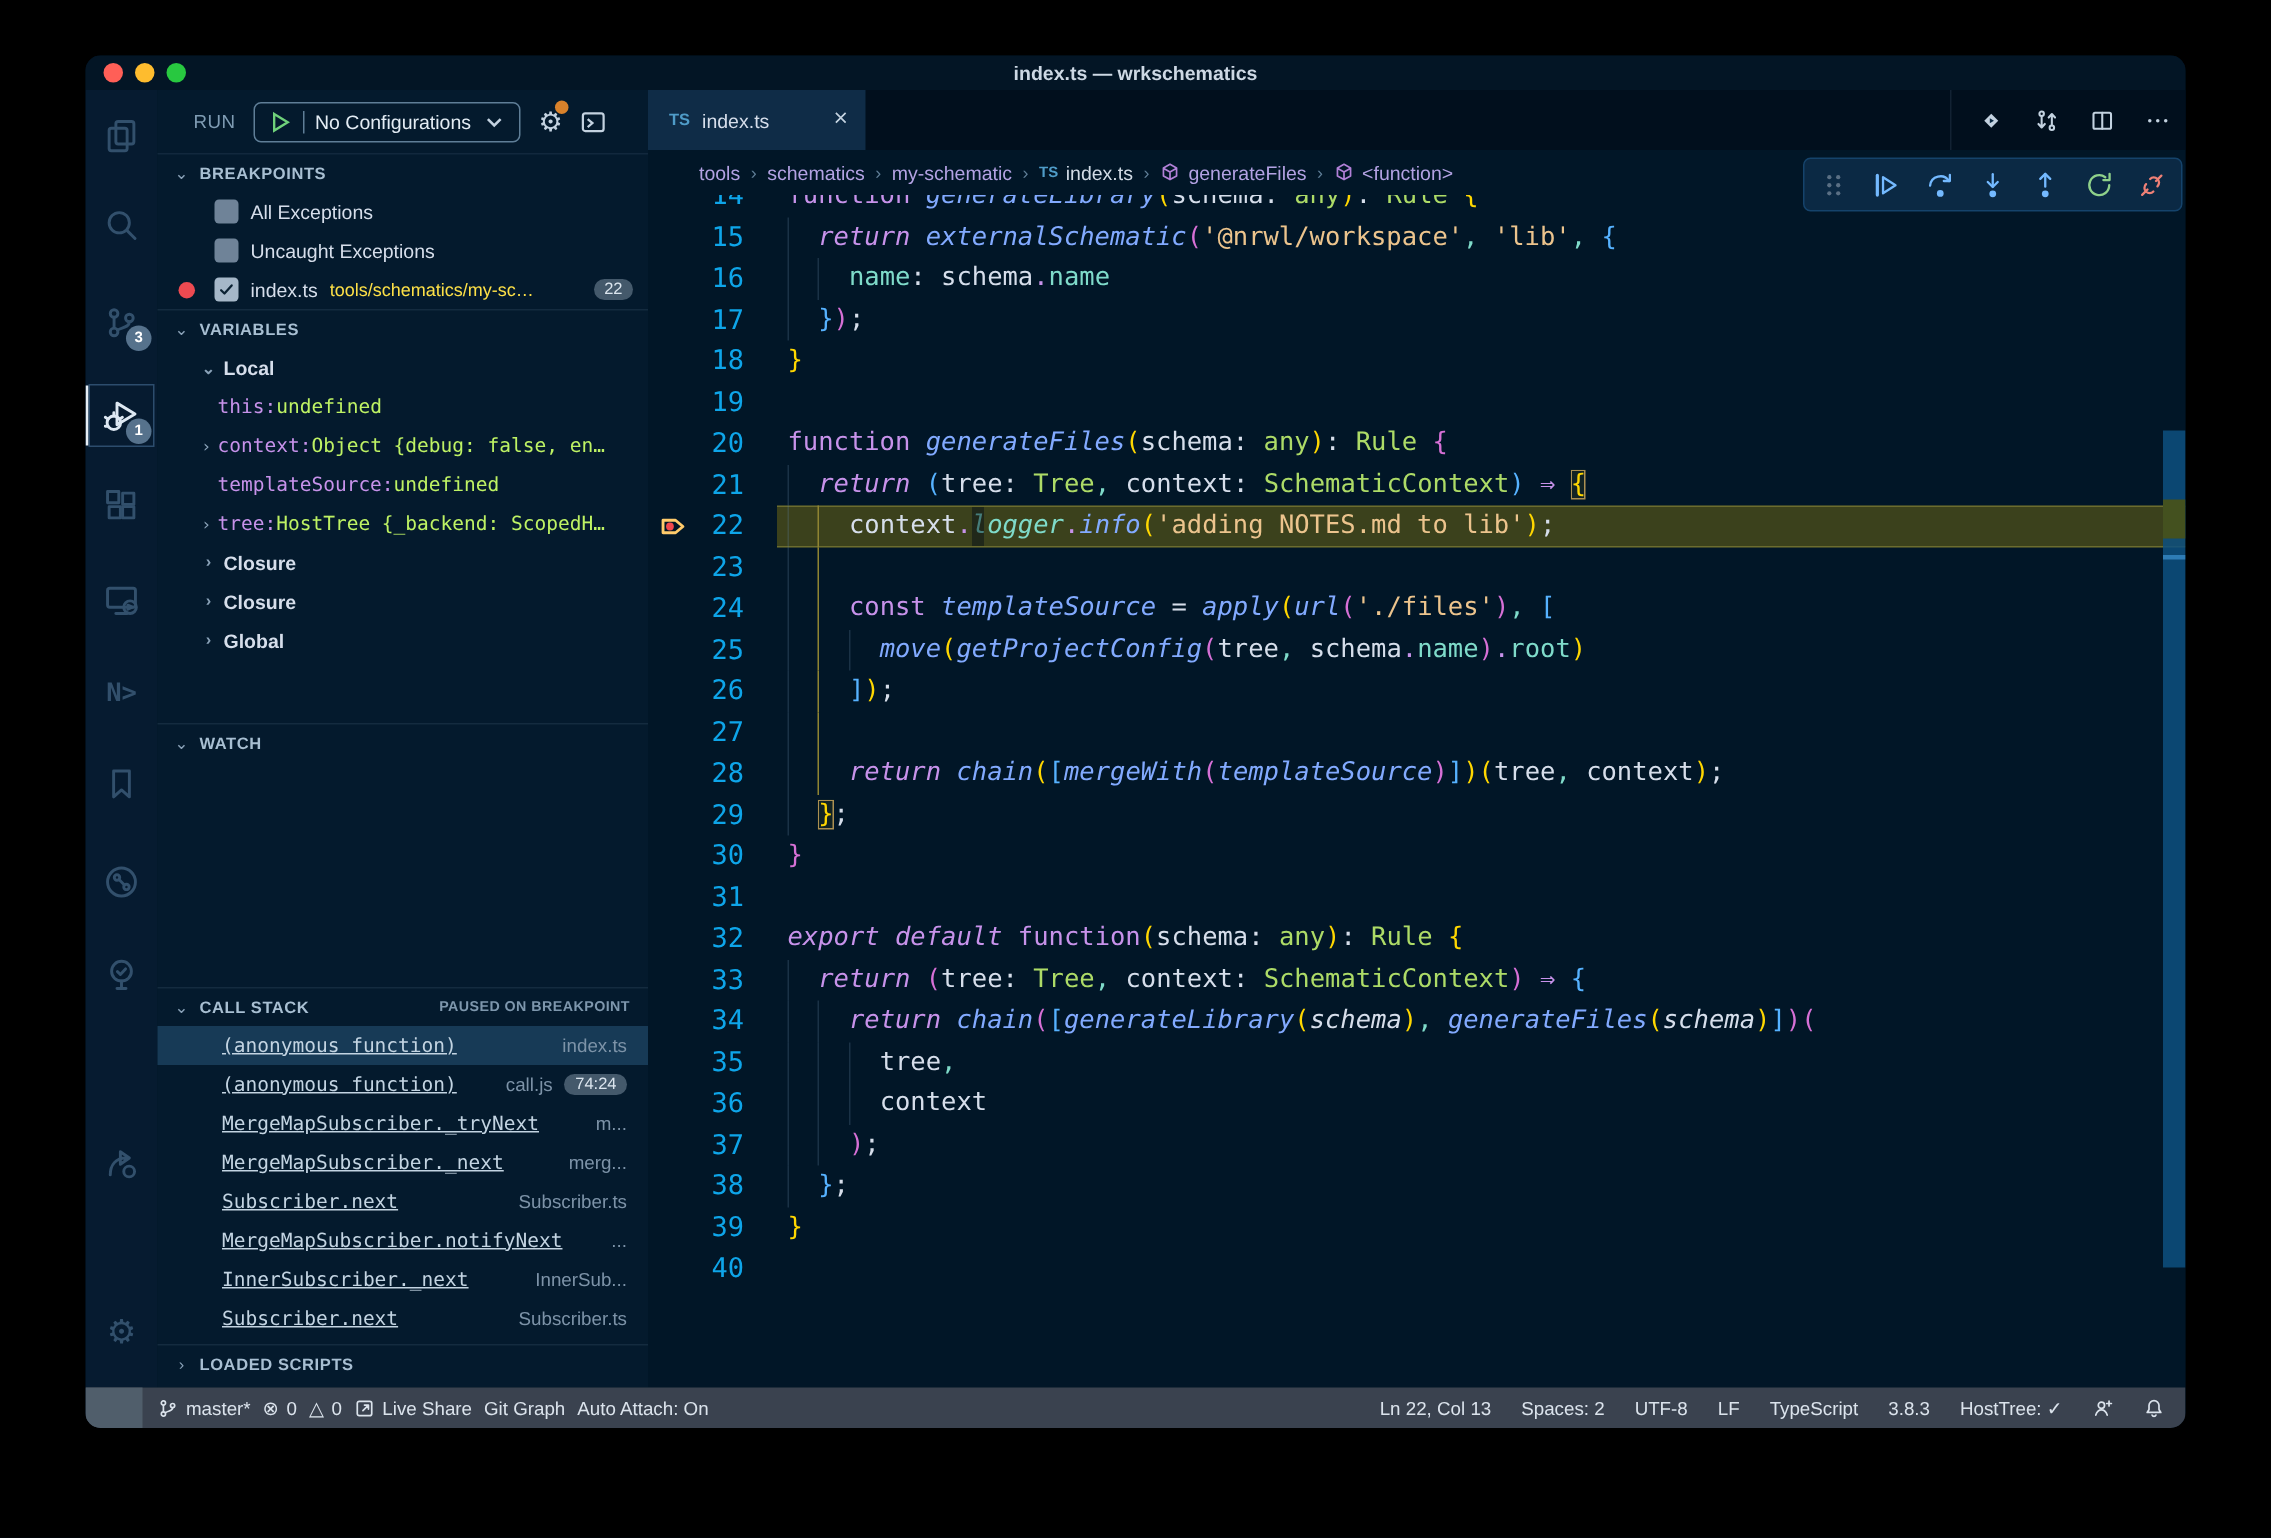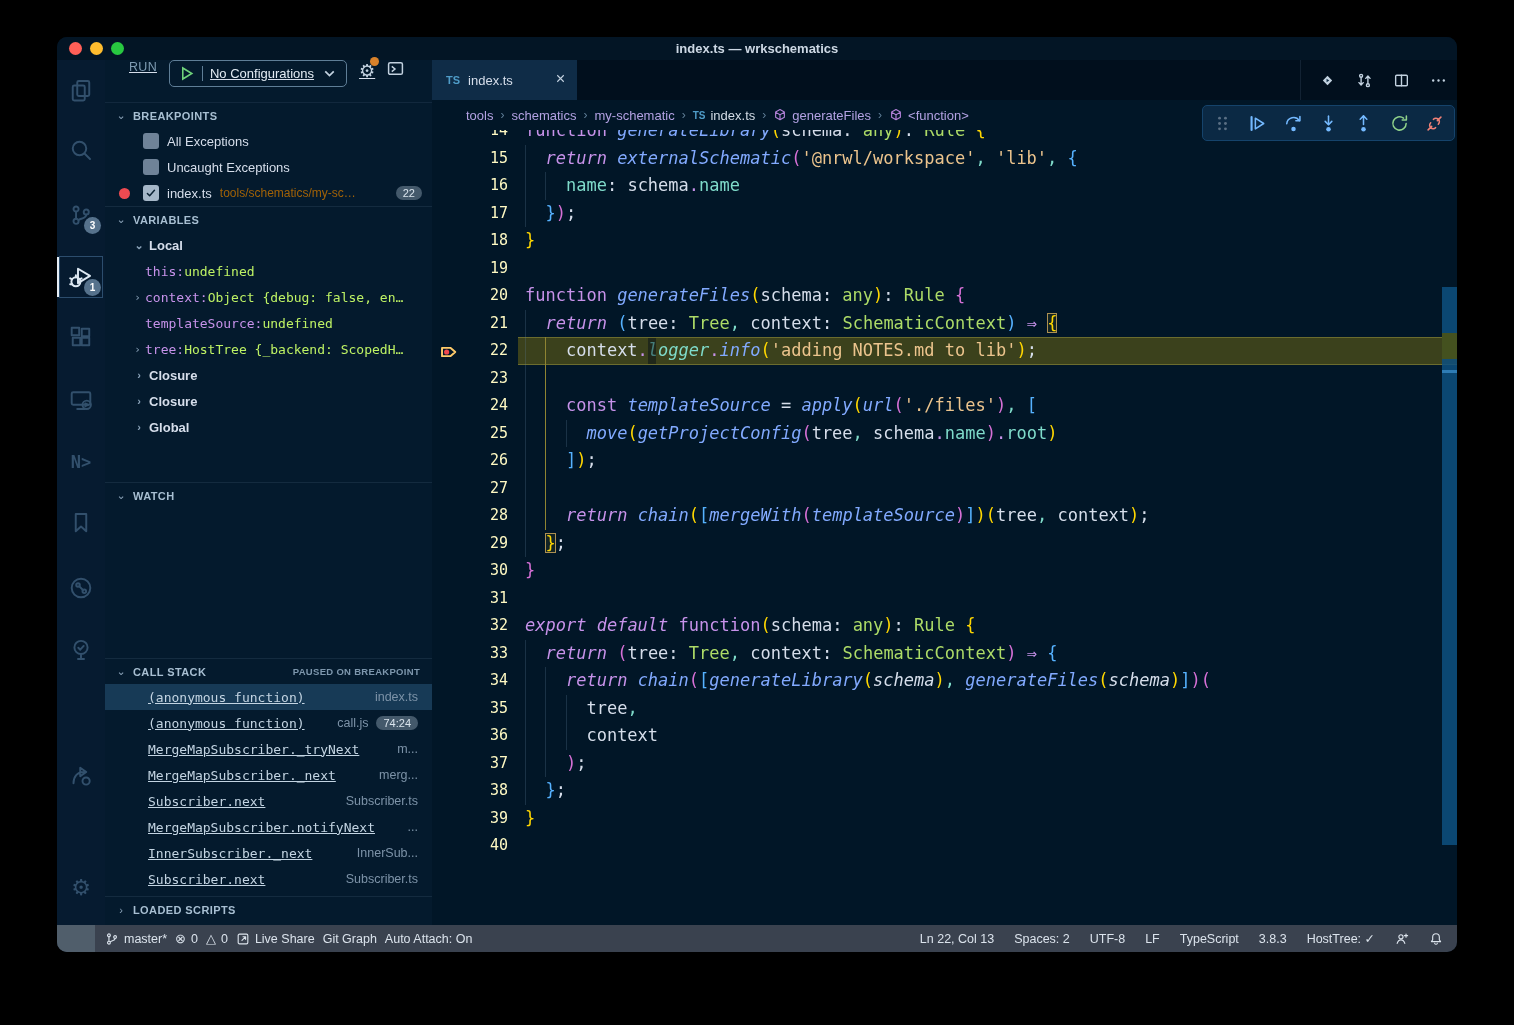--- a/index.html
+++ b/index.html
@@ -26,22 +26,22 @@
   .act-item.active::before { content:""; position:absolute; left:0; top:4px; bottom:4px;
     width:2px; background:#e6eef6; }
   .act-item.active .frame { position:absolute; inset:3px 2px; border:1px solid #2c4d6d; }
   .act-badge { position:absolute; right:4px; bottom:5px; min-width:17px; height:17px;
     border-radius:9px; background:#56728c; color:#fff; font-size:10px; font-weight:bold;
     display:flex; align-items:center; justify-content:center; padding:0 3px; }
   .nx-glyph { font-family:"DejaVu Sans Mono",monospace; font-size:17px; font-weight:bold; }
   
   .sidebar { position:absolute; left:48px; top:0; bottom:0; width:327px; background:#041a2d;
     color:#d6deeb; font-size:13px; }
-  .run-row { height:43px; display:flex; align-items:flex-start; padding:0 28px 0 24px; gap:12px;
-    border-bottom:1px solid rgba(120,150,180,.12);text-decoration:underline; }
+  .run-row { height:43px; display:flex; align-items:center; padding:0 28px 0 24px; gap:12px;
+    border-bottom:1px solid rgba(120,150,180,.12); }
   .run-label { color:#7f9cb3; font-size:12.5px; letter-spacing:.3px; }
   .run-dd { height:27px; flex:0 0 172px; border:1px solid #5f7e97; border-radius:5px;
     display:flex; align-items:center; padding:0 8px; gap:7px; }
   .run-dd .sep { width:1px; height:15px; background:#5f7e97; }
   .run-dd .cfg { flex:1; color:#e3ecf4; font-size:13px; white-space:nowrap; }
   .icon-btn { position:relative; color:#c3d2e0; display:flex; align-items:center; }
   .icon-btn svg { width:17px; height:17px; }
   .gear-dot { position:absolute; right:-4px; top:-3px; width:9px; height:9px; border-radius:50%;
     background:#d9822b; }
   .section { border-top:1px solid rgba(120,150,180,.14); }
@@ -53,21 +53,21 @@
   .row26 { height:26px; display:flex; align-items:center; }
   
   .bp-row { padding-left:38px; position:relative; gap:8px; }
   .bp-dot { position:absolute; left:14px; top:8px; width:11px; height:11px; border-radius:50%;
     background:#ed4a51; }
   .cb { width:16px; height:16px; border-radius:3px; background:#6f8398; flex:0 0 16px;
     display:flex; align-items:center; justify-content:center; }
   .cb.checked { background:#a5b7c8; color:#0b2233; }
   .cb.checked svg{ width:12px; height:12px; }
   .bp-label { color:#d6deeb; }
-  .bp-desc { color:#a16207; font-size:12px; white-space:nowrap; overflow:hidden;
+  .bp-desc { color:#fde047; font-size:12px; white-space:nowrap; overflow:hidden;
     text-overflow:ellipsis; max-width:140px; }
   .badge { background:#44596b; color:#dbe5ee; border-radius:9px; font-size:11px;
     font-family:"Liberation Sans",sans-serif; padding:1px 7px; margin-left:auto; margin-right:10px; }
   
   .var-scope { padding-left:26px; font-weight:bold; gap:2px; }
   .var-row { padding-left:40px; font-family:"DejaVu Sans Mono",monospace; font-size:13px; gap:0; }
   .var-row .tw { flex:0 0 15px; width:15px; margin-left:-15px; }
   .var-name { color:#c792ea; }
   .var-value { color:#bef264; white-space:nowrap; overflow:hidden; }
   
@@ -98,22 +98,22 @@
   .crumb svg { width:14px; height:14px; color:#b180d7; }
   .crumb .ts-badge { font-size:10px; }
   .crumb.file { color:#d2dce6; }
   
   .code-area { position:absolute; left:0; top:70px; right:0; bottom:0; overflow:hidden; }
   .code-scroll { position:absolute; left:0; right:0; top:-13px; }
   .code-row { position:relative; height:27.5px; font-family:"DejaVu Sans Mono",monospace;
     font-size:17px; line-height:27.5px; white-space:pre; }
   .cur-bg { position:absolute; left:86px; right:0; top:0; bottom:0; background:#3b411c;
     border-top:1px solid rgba(198,190,80,.35); border-bottom:1px solid rgba(198,190,80,.35); }
-  .gutter-num { position:absolute; left:16px; width:60px; text-align:right; color:#fef9c3;
-    font-size:15px; }
+  .gutter-num { position:absolute; left:4px; width:60px; text-align:right; color:#0ea5e9;
+    font-size:18px; }
   .gutter-icon { position:absolute; left:8px; top:5px; width:18px; height:18px; }
   .code-text { position:absolute; left:93px; top:0; }
   .guide { position:absolute; top:0; bottom:0; width:1px; background:rgba(95,126,151,.28); }
   .guide.active { background:#8f8432; }
   .cursor-block { position:absolute; top:1px; bottom:1px; width:8px; background:rgba(1,12,24,.45); }
   .tk-kw{color:#c792ea} .tk-kwi{color:#c792ea;font-style:italic}
   .tk-fn{color:#82aaff;font-style:italic}
   .tk-prop{color:#7fdbca} .tk-propi{color:#7fdbca;font-style:italic}
   .tk-type{color:#addb67} .tk-str{color:#ecc48d}
   .tk-pln{color:#d6deeb} .tk-plni{color:#d6deeb;font-style:italic}

